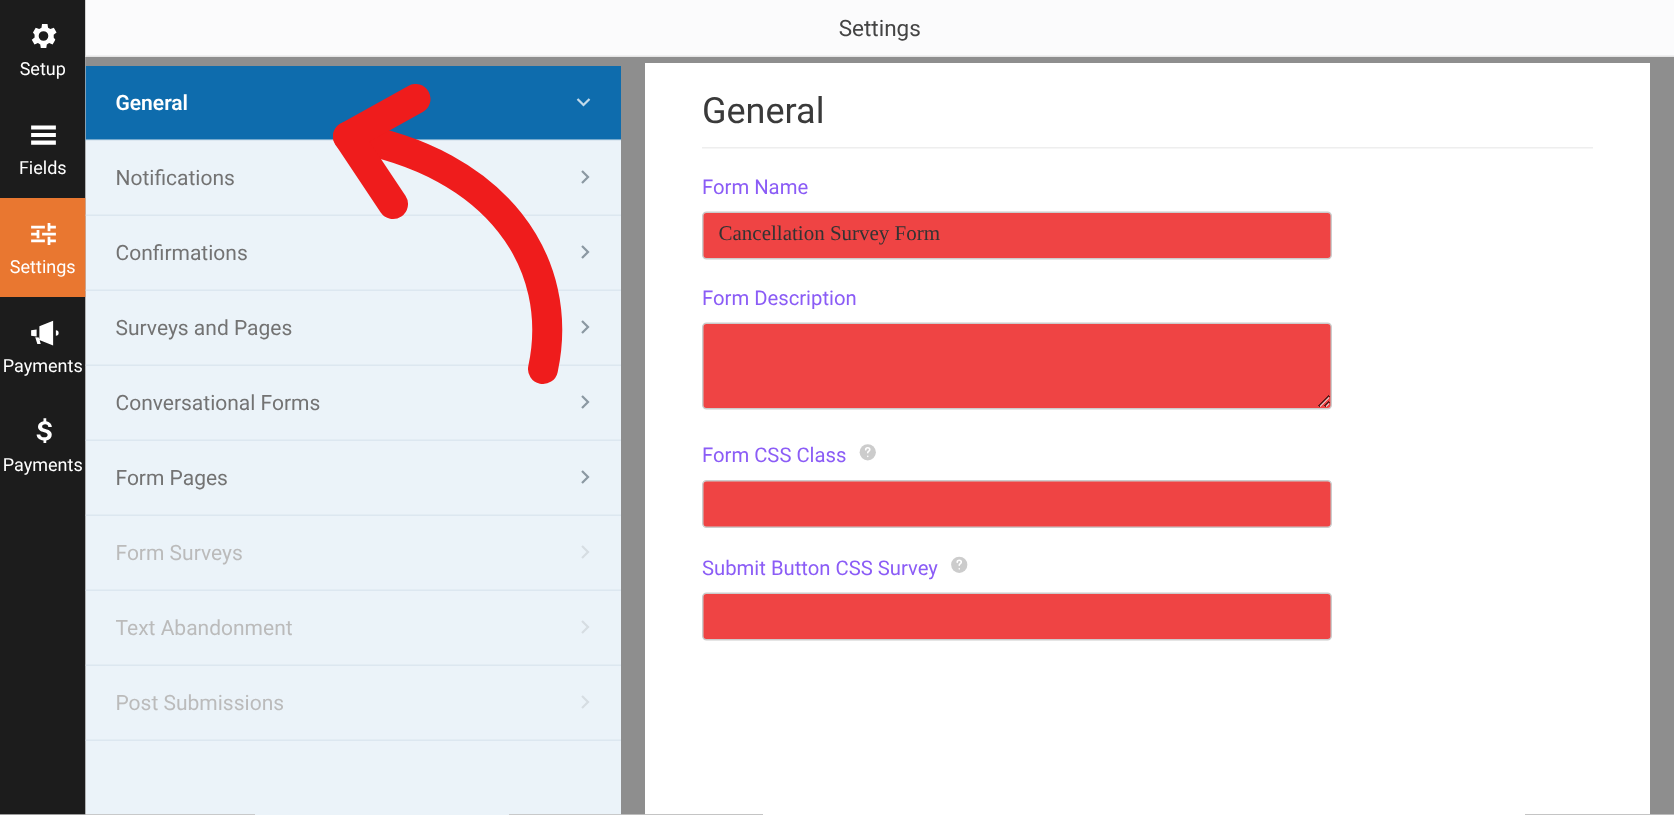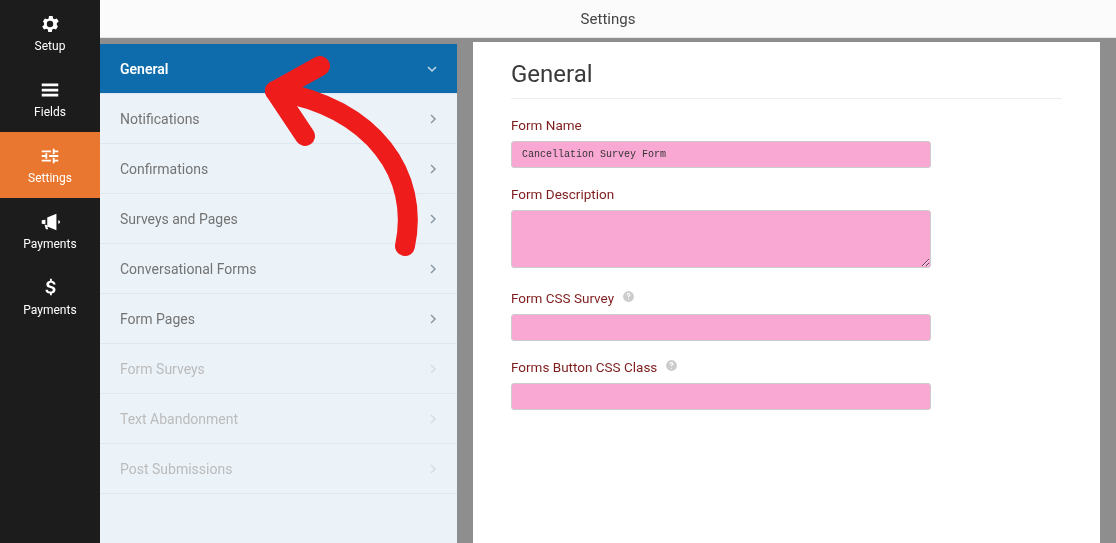--- a/index.html
+++ b/index.html
@@ -1,20 +1,20 @@
 <!DOCTYPE html>
 <html><head>
 <meta charset="utf-8">
 <style>
   * { box-sizing: border-box; margin: 0; padding: 0; }
   html, body { width: 1116px; height: 543px; font-family: -apple-system, BlinkMacSystemFont, "Segoe UI", Roboto, Arial, sans-serif; overflow: hidden; }
   body { display: flex; background: #8e8e8e; }
 
   
-  .rail { width: 100px; background: #1c1c1c; display: flex; flex-direction: column; }
+  .rail { width: 57px; background: #1c1c1c; display: flex; flex-direction: column; }
   .rail-item { display: flex; flex-direction: column; align-items: center; justify-content: center; height: 66px; color: #fff; font-size: 12px; cursor: pointer; position: relative; }
   .rail-item.active { background: #e97730; }
   .rail-item svg { fill: #fff; }
   .rail-item .label { margin-top: 4px; font-size: 12px; }
 
   
   .main { flex: 1; display: flex; flex-direction: column; background: #fff; }
   .topbar { height: 38px; background: #fbfbfc; border-bottom: 1px solid #e5e5e5; display: flex; align-items: center; justify-content: center; color: #444; font-size: 15px; }
 
   .content-row { flex: 1; display: flex; background: #8e8e8e; overflow: hidden; }
@@ -25,26 +25,26 @@
   .settings-item.active { background: #0e6cad; color: #fff; font-weight: 600; }
   .settings-item.disabled { color: #bbb; cursor: default; }
   .settings-item .chev { color: inherit; opacity: 0.75; }
 
   
   .panel-wrap { flex: 1; padding: 4px 16px 0 16px; background: #8e8e8e; }
   .panel-bg { background: #fff; height: 100%; padding: 18px 38px 0 38px; overflow: hidden; }
   .panel-title { font-size: 24px; font-weight: 400; color: #3a3a3a; margin-bottom: 10px; }
   .panel-divider { border: none; border-top: 1px solid #eee; margin-bottom: 18px; }
   .field { margin-bottom: 18px; }
-  .field-label { font-size: 13.5px; color: #7f1d1d; margin-bottom: 8px; display: flex; align-items: center; gap: 8px; }
+  .field-label { font-size: 13.5px; color: #8b5cf6; margin-bottom: 8px; display: flex; align-items: center; gap: 8px; }
   .help-icon { color: #bbb; font-size: 13px; }
   .field input[type="text"], .field textarea {
     width: 420px; max-width: 420px; border: 1px solid #ccc; border-radius: 3px;
-    padding: 7px 10px; font-size: 10px; color: #333; font-family: Liberation Mono, monospace;
-    background: #f9a8d4;
+    padding: 7px 10px; font-size: 14px; color: #333; font-family: Liberation Serif, serif;
+    background: #ef4444;
   }
   .field textarea { height: 58px; resize: both; }
 
   
   .arrow-overlay { position: absolute; pointer-events: none; z-index: 50; }
 </style>
 </head>
 <body>
 
 <nav class="rail">
@@ -177,36 +177,36 @@
           <input type="text" value="Cancellation Survey Form" style="">
         </div>
 
         <div class="field">
           <div class="field-label">Form Description</div>
           <textarea style=""></textarea>
         </div>
 
         <div class="field">
           <div class="field-label">
-            <span>Form CSS Survey</span>
+            <span>Form CSS Class</span>
             <span class="help-icon">
               <svg width="13" height="13" viewBox="0 0 24 24">
                   <circle cx="12" cy="12" r="10" fill="#ccc"></circle>
                   <path d="M9.5 9a2.5 2.5 0 115 0c0 1.5-2.5 1.8-2.5 3.5M12 17h.01" stroke="#fff" stroke-width="2" fill="none" stroke-linecap="round"></path>
                 </svg>
             </span>
           </div>
           <input type="text" value="" style="">
         </div>
 
 
 
         <div class="field">
           <div class="field-label">
-            <span>Forms Button CSS Class</span>
+            <span>Submit Button CSS Survey</span>
             <span class="help-icon">
               <svg width="13" height="13" viewBox="0 0 24 24">
                   <circle cx="12" cy="12" r="10" fill="#ccc"></circle>
                   <path d="M9.5 9a2.5 2.5 0 115 0c0 1.5-2.5 1.8-2.5 3.5M12 17h.01" stroke="#fff" stroke-width="2" fill="none" stroke-linecap="round"></path>
                 </svg>
             </span>
           </div>
           <input type="text" value="" style="">
         </div>
 

